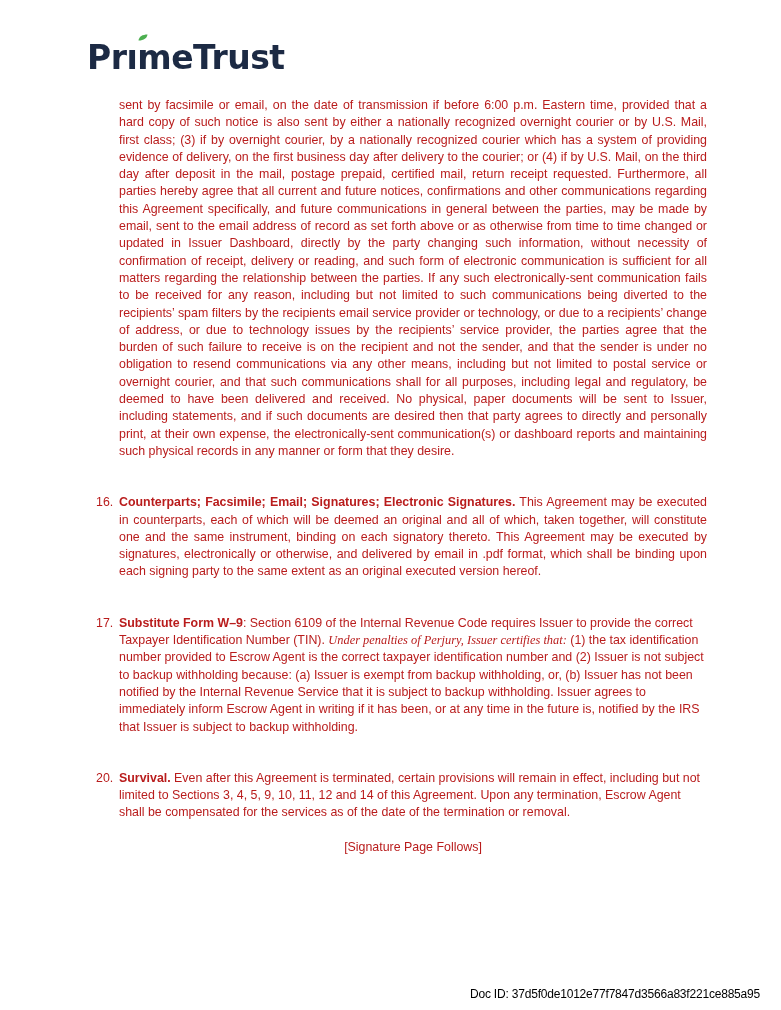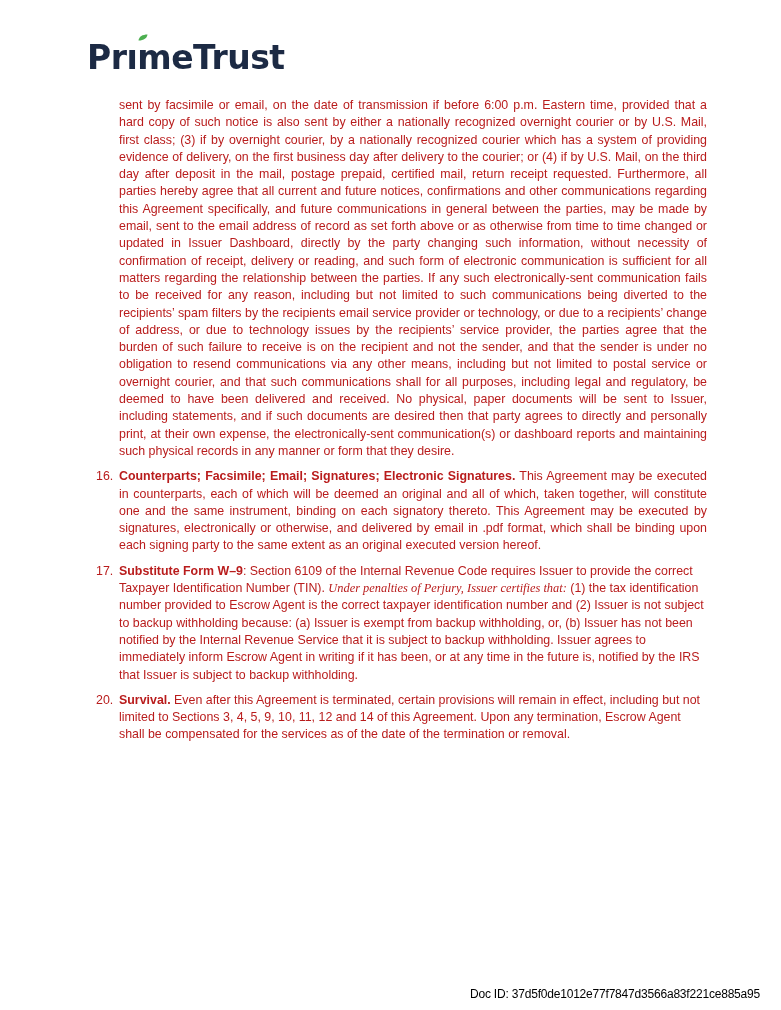--- a/index.html
+++ b/index.html
@@ -2,21 +2,21 @@
 <html><head>
 <meta charset="utf-8">
 <style>
   html, body { margin: 0; padding: 0; background: #ffffff; }
   body { width: 781px; height: 1010px; position: relative; overflow: hidden; font-family: "Liberation Sans", sans-serif; color: #1a1a1a; }
   .logo { position: absolute; left: 79px; top: 34px; height: 40px; display: flex; align-items: flex-end; margin-left: 8px; }
   .logo-text { font-family: "DejaVu Sans", sans-serif; font-weight: bold; font-size: 33px; letter-spacing: -0.5px; color: #1c2a44; line-height: 1; position: relative; }
   .leaf { position: absolute; left: 51px; top: -7px; width: 10px; height: 7px; }
   .content { position: absolute; left: 119px; top: 97px; width: 588px; font-family: "Liberation Sans", sans-serif; font-size: 12.4px; line-height: 17.3px; color: #b91c1c; }
   .para { text-align: justify; margin: 0; }
-  .item { position: relative; margin-top: 8px; }
+  .item { position: relative; margin-top: 34px; }
   .item-num { position: absolute; left: -23px; top: 0; }
   .item-body { text-align: justify; }
   .item-body.left { text-align: left; }
   .bold { font-weight: bold; }
   .ital { font-style: italic; font-family: Liberation Serif, serif; }
   .sig { text-align: center; margin-top: 17px; }
   .docid { position: absolute; left: 470px; top: 987px; font-family: "Liberation Sans", sans-serif; font-size: 12px; color: #000000; letter-spacing: -0.2px; }
 </style>
 </head>
 <body>
@@ -41,15 +41,16 @@
   <div class="item">
     <span class="item-num">17.</span>
     <div class="item-body left"><span class="bold">Substitute Form W–9</span><span>:  Section 6109 of the Internal Revenue Code requires Issuer to provide the correct Taxpayer Identification Number (TIN). </span><span class="ital">Under penalties of Perjury, Issuer certifies that:</span><span> (1) the tax identification number provided to Escrow Agent is the correct taxpayer identification number and (2) Issuer is not subject to backup withholding because: (a) Issuer is exempt from backup withholding, or, (b) Issuer has not been notified by the Internal Revenue Service that it is subject to backup withholding.  Issuer agrees to immediately inform Escrow Agent in writing if it has been, or at any time in the future is, notified by the IRS that Issuer is subject to backup withholding.</span></div>
   </div>
 
   <div class="item">
     <span class="item-num">20.</span>
     <div class="item-body left"><span class="bold">Survival.</span><span> Even after this Agreement is terminated, certain provisions will remain in effect, including but not limited to Sections 3, 4, 5, 9, 10, 11, 12 and 14 of this Agreement. Upon any termination, Escrow Agent shall be compensated for the services as of the date of the termination or removal.</span></div>
   </div>
 
+  <div class="sig">[Signature Page Follows]</div>
 </div>
 
 <div class="docid">Doc ID: 37d5f0de1012e77f7847d3566a83f221ce885a95</div>
 
 </body></html>

